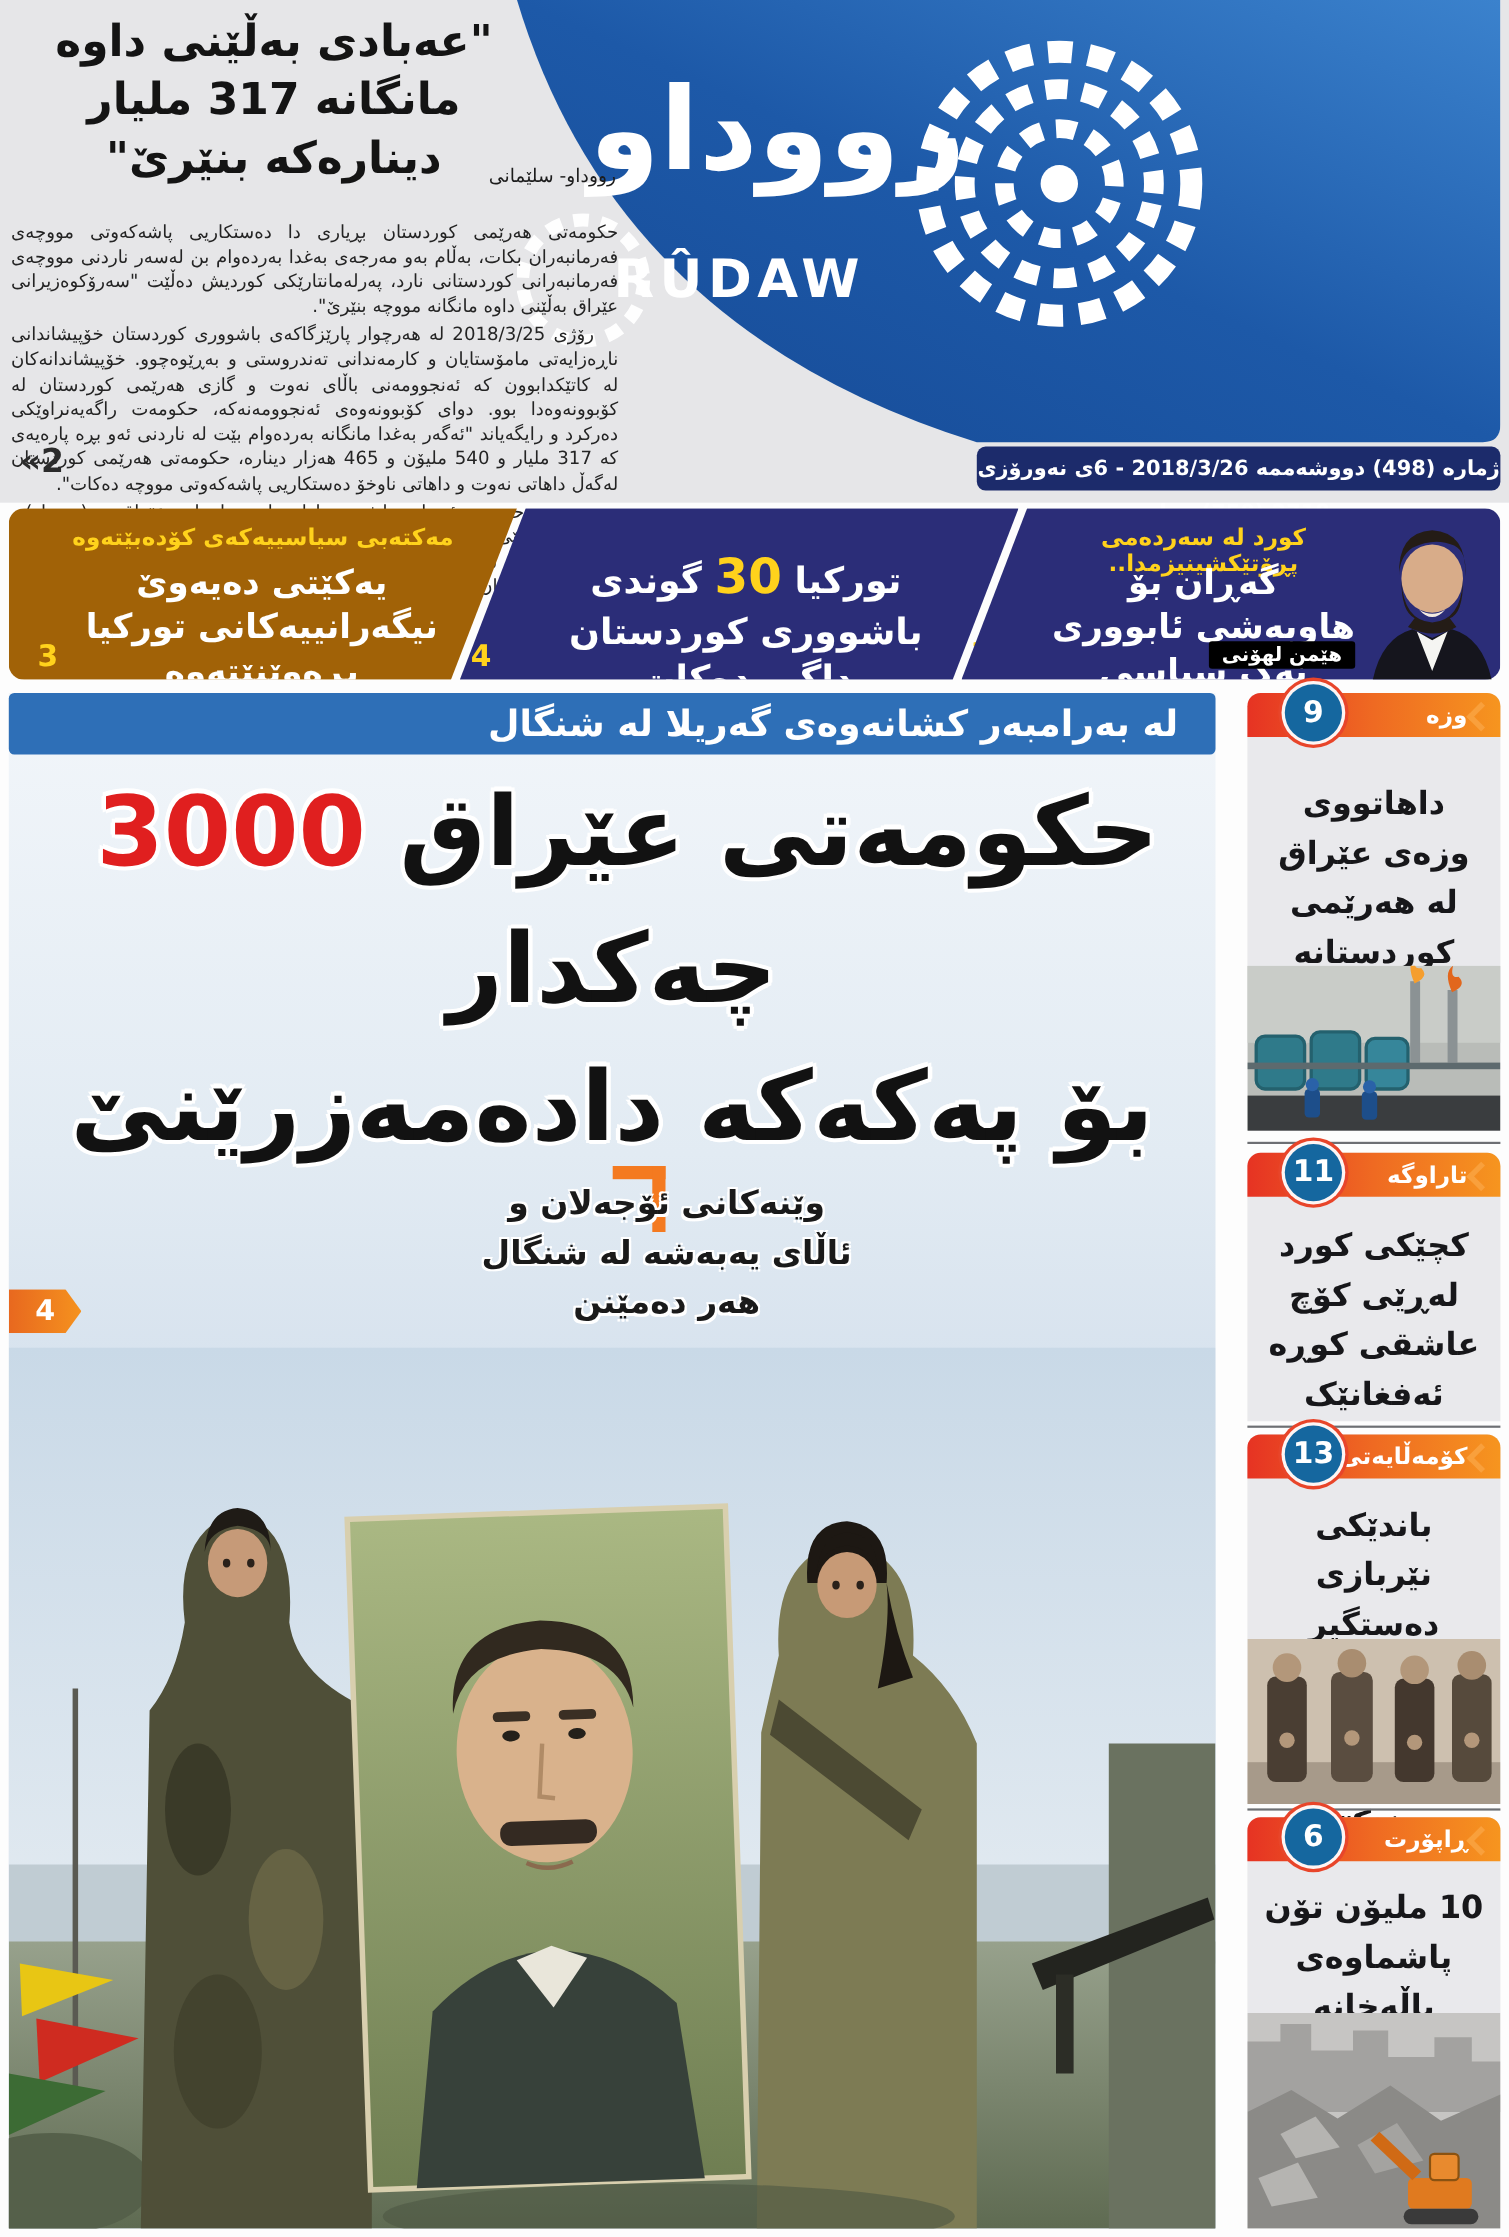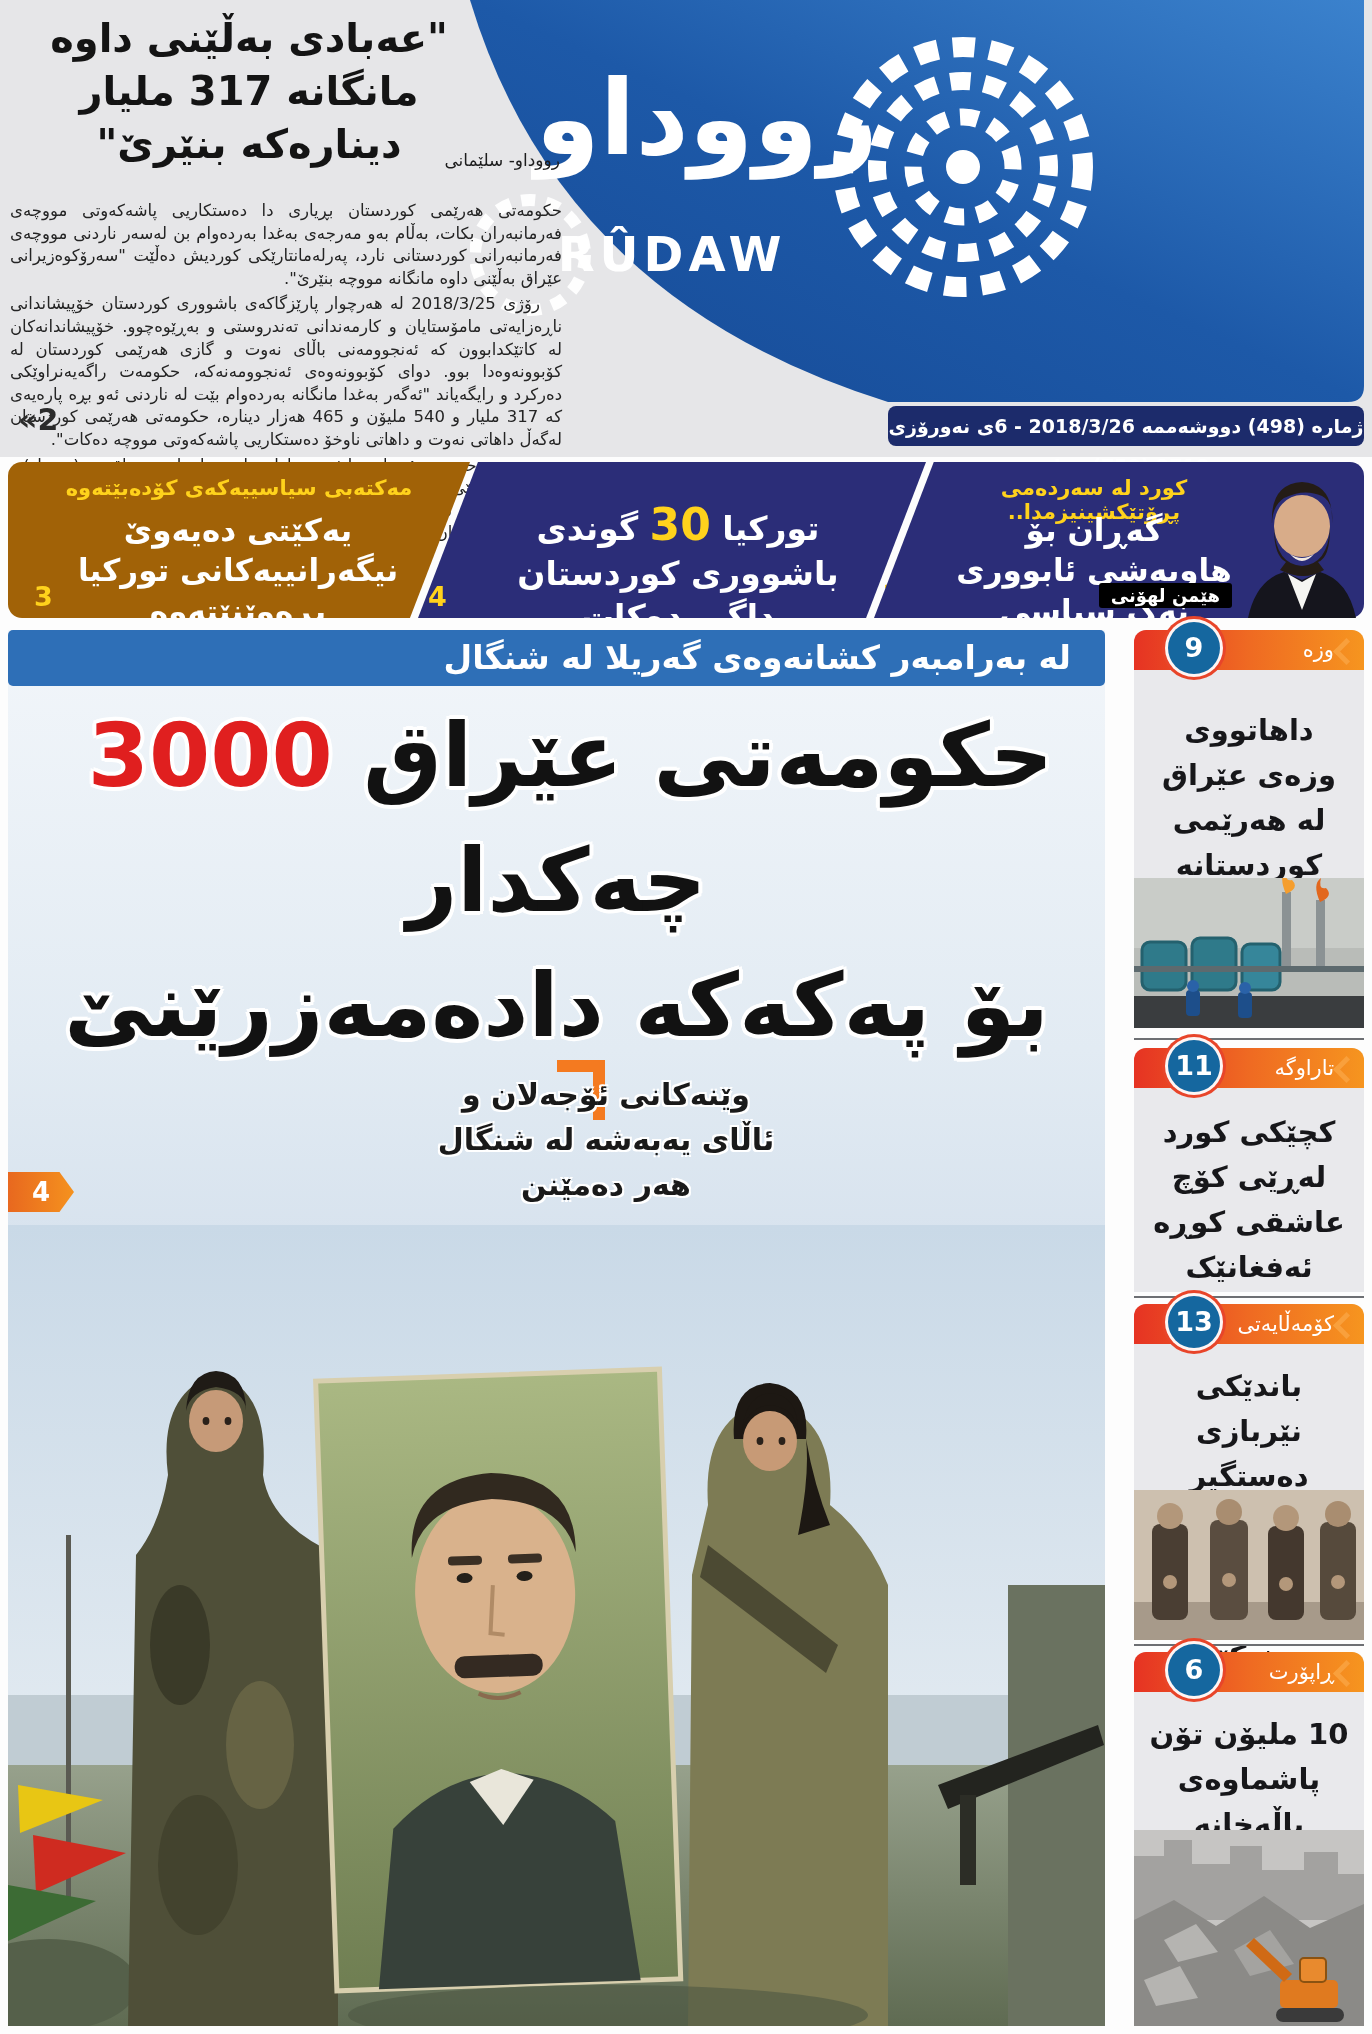--- a/index.html
+++ b/index.html
@@ -67,21 +67,21 @@
   .photo-tag{position:absolute;left:0;top:542px;width:66px;height:40px;
     background:linear-gradient(90deg,#e8681f,#f5921e);
     clip-path:polygon(0 0,78% 0,100% 50%,78% 100%,0 100%);
     color:#fff;font-size:26px;font-weight:700;line-height:40px;text-align:center;}
   .main-photo{position:absolute;left:0;top:595px;}
   
   .card{position:absolute;left:1134px;width:230px;background:#e9e9ec;border-radius:12px 12px 0 0;}
   .ribbon{position:absolute;left:0;top:0;width:230px;height:40px;
     background:linear-gradient(90deg,#e63323,#ef6a22,#f6951f);border-radius:12px 12px 0 0;}
   .ribbon .rlabel{position:absolute;right:30px;top:0;height:40px;line-height:40px;direction:rtl;
-    color:#fff;font-size:21px;font-weight:400;}
+    color:#fff;font-size:21px;font-weight:700;}
   .chev{position:absolute;right:8px;top:12px;width:14px;height:14px;
     border-top:5px solid #f9a03c;border-left:5px solid #f9a03c;transform:rotate(-45deg);}
   .badge{position:absolute;left:34px;top:-8px;width:52px;height:52px;border-radius:50%;
     background:#15679f;color:#fff;font-size:27px;font-weight:700;text-align:center;line-height:52px;
     box-shadow:0 0 0 3px rgba(255,255,255,.95),0 0 0 6px #e8452a;}
   .card-head{position:absolute;left:12px;width:206px;text-align:center;direction:rtl;
     font-size:29px;line-height:1.55;font-weight:700;color:#17171a;}
   .card-photo{position:absolute;left:0;}
   .sep{position:absolute;left:1134px;width:230px;height:2px;background:#6d6f73;}
   svg{display:block;}

